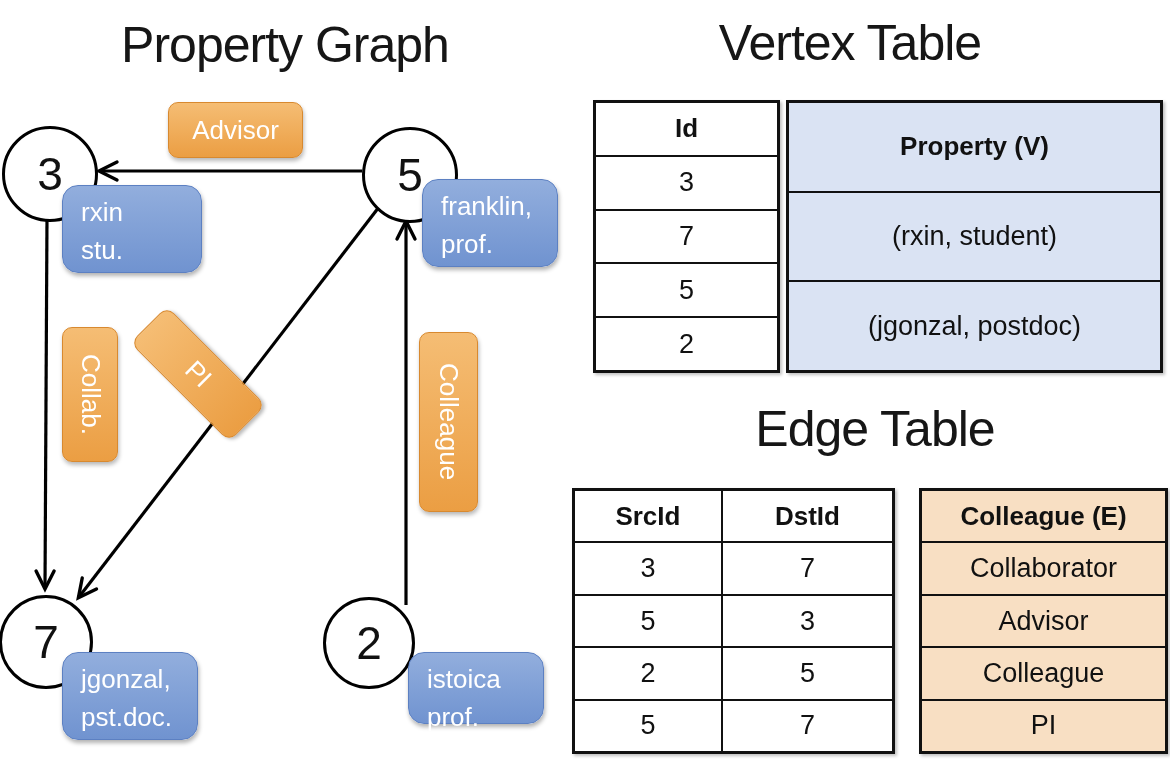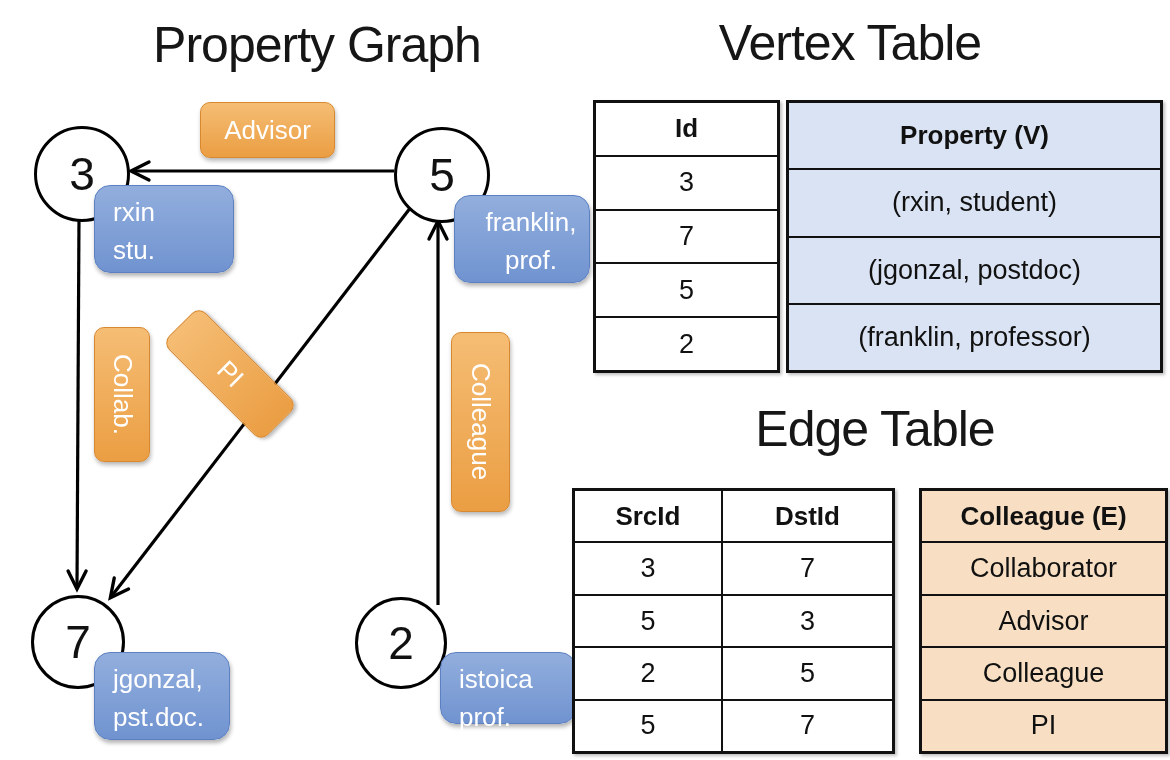--- a/index.html
+++ b/index.html
@@ -8,38 +8,38 @@
   .abs{position:absolute;}
 
   
   .big-title{font-size:50px;font-weight:300;letter-spacing:-1px;color:#161616;
              text-align:center;white-space:nowrap;}
   #graph-title{left:0;top:16px;width:570px;}
   #vertex-title{left:600px;top:14px;width:500px;}
   #edge-title{left:610px;top:400px;width:530px;}
 
   
-  #graph-panel{left:0;top:0;width:585px;height:760px;margin-left:32px;}
+  #graph-panel{left:0;top:0;width:585px;height:760px;}
   #edge-svg{left:0;top:0;width:585px;height:760px;}
 
   .vertex-circle{position:absolute;border:3.5px solid #000;border-radius:50%;
                  background:#fff;display:flex;align-items:center;justify-content:center;
                  font-size:46px;font-weight:300;color:#111;}
   #vertex-3{left:2px;top:126px;width:90px;height:90px;}
   #vertex-5{left:362px;top:127px;width:90px;height:90px;}
   #vertex-7{left:-1px;top:595px;width:88px;height:88px;}
   #vertex-2{left:323px;top:597px;width:86px;height:86px;}
 
   .vlabel{position:absolute;border-radius:16px;color:#fff;font-size:26px;line-height:38px;
           padding:7px 0 0 18px;box-sizing:border-box;
           background:linear-gradient(var(--vertex-label-fill-top,#92aedd),var(--vertex-label-fill-bottom,#7093d0));
           border:1.5px solid var(--vertex-label-border,#5c80c2);
           box-shadow:1px 3px 4px rgba(0,0,0,.30);}
   #vlabel-3{left:62px;top:185px;width:140px;height:88px;}
-  #vlabel-5{left:422px;top:195px;width:136px;height:88px;text-align:center;}
+  #vlabel-5{left:422px;top:179px;width:136px;height:88px;}
   #vlabel-7{left:62px;top:652px;width:136px;height:88px;}
   #vlabel-2{left:408px;top:652px;width:136px;height:72px;}
 
   .elabel{position:absolute;color:#fff;font-size:26px;border-radius:10px;
           display:flex;align-items:center;justify-content:center;box-sizing:border-box;
           background:linear-gradient(var(--edge-label-fill-top,#f5bd74),var(--edge-label-fill-bottom,#eb9e43));
           border:1.5px solid var(--edge-label-border,#d8892f);
           box-shadow:1px 3px 4px rgba(0,0,0,.28);}
   #elabel-advisor{left:168px;top:102px;width:135px;height:56px;}
   .vert-text{writing-mode:vertical-rl;text-orientation:mixed;}
@@ -145,23 +145,20 @@
 <div class="tbl" id="vt-prop">
   <div class="trow">
       <div class="cell hcell blue-bg">Property (V)</div>
     </div>
   <div class="trow">
       <div class="cell blue-bg">(rxin, student)</div>
     </div>
   <div class="trow">
       <div class="cell blue-bg">(jgonzal, postdoc)</div>
     </div>
-  <div class="trow">
-      <div class="cell blue-bg">(franklin, professor)</div>
-    </div>
 </div>
 
 <div class="abs big-title" id="edge-title">Edge Table</div>
 
 <div class="tbl" id="et-ids">
   <div class="trow">
     <div class="cell hcell src">SrcId</div>
     <div class="cell hcell dst">DstId</div>
   </div>
   <div class="trow">

